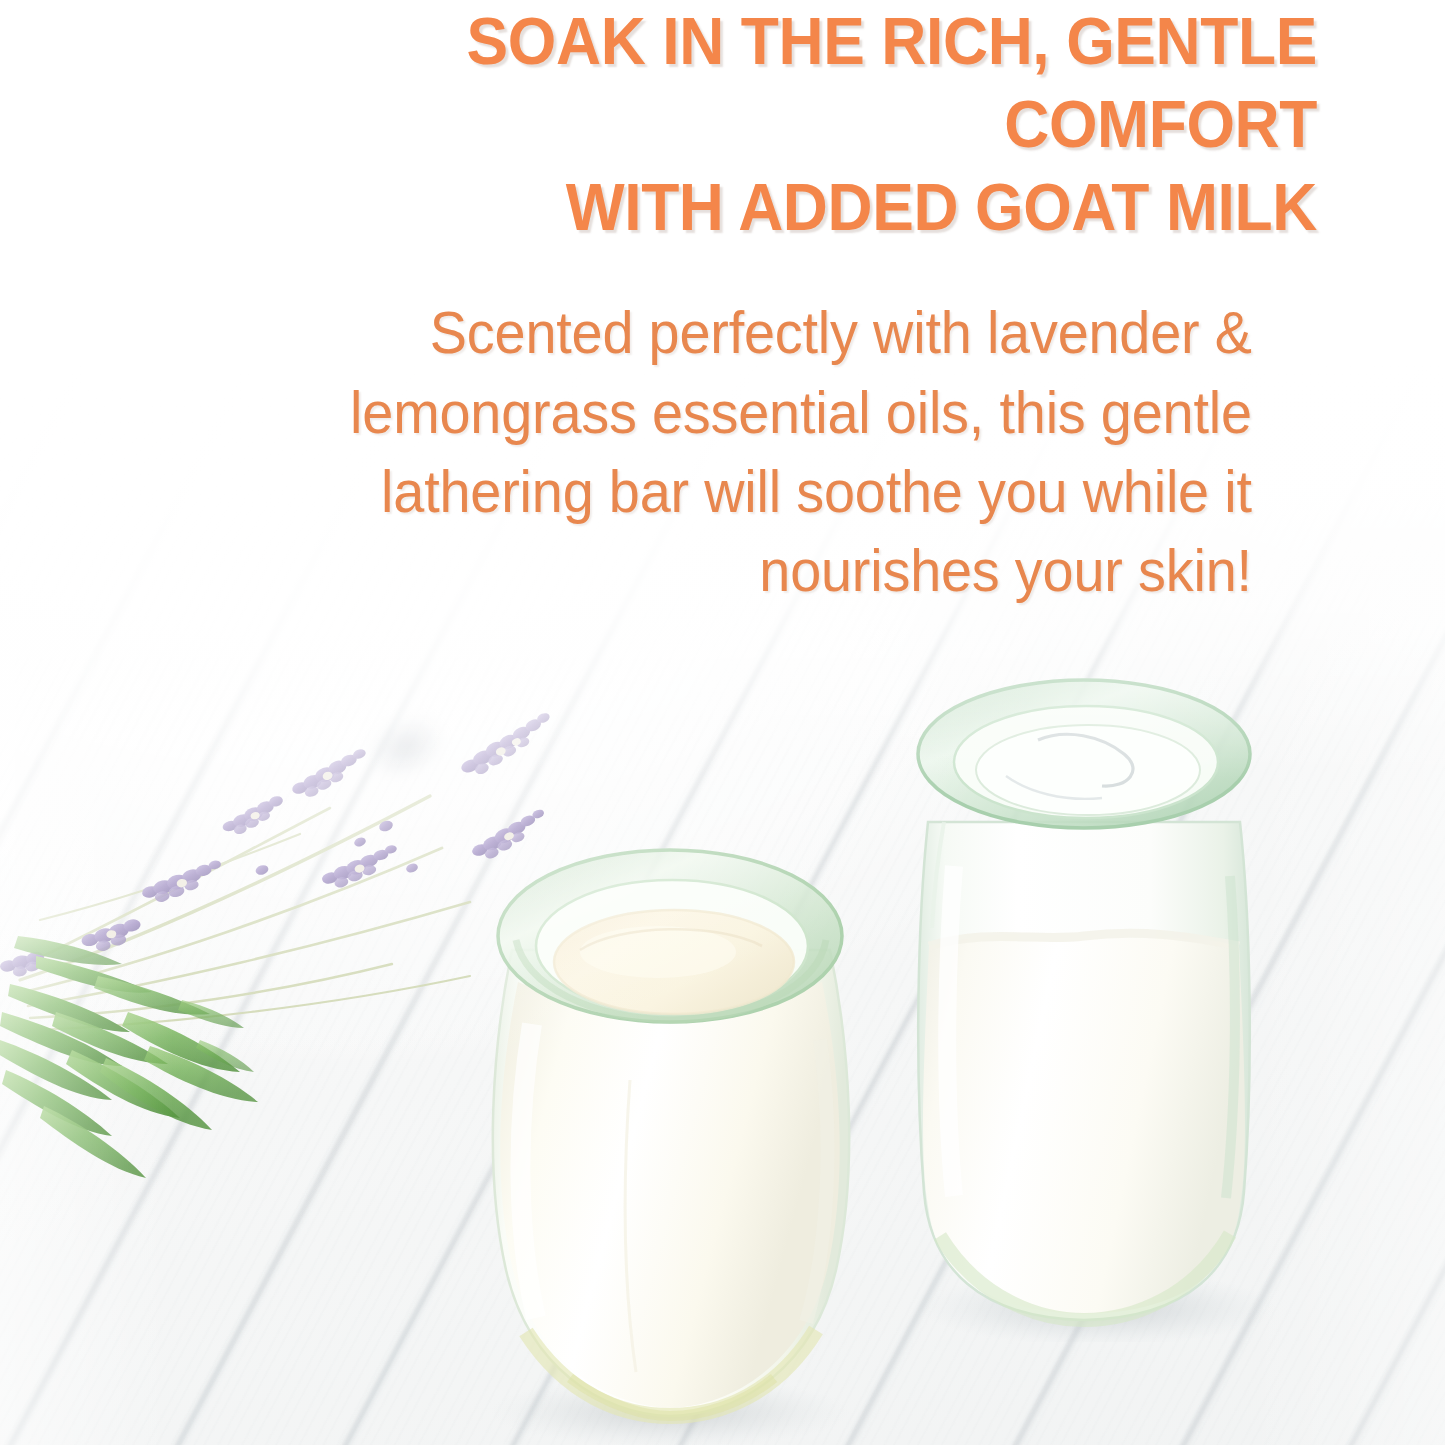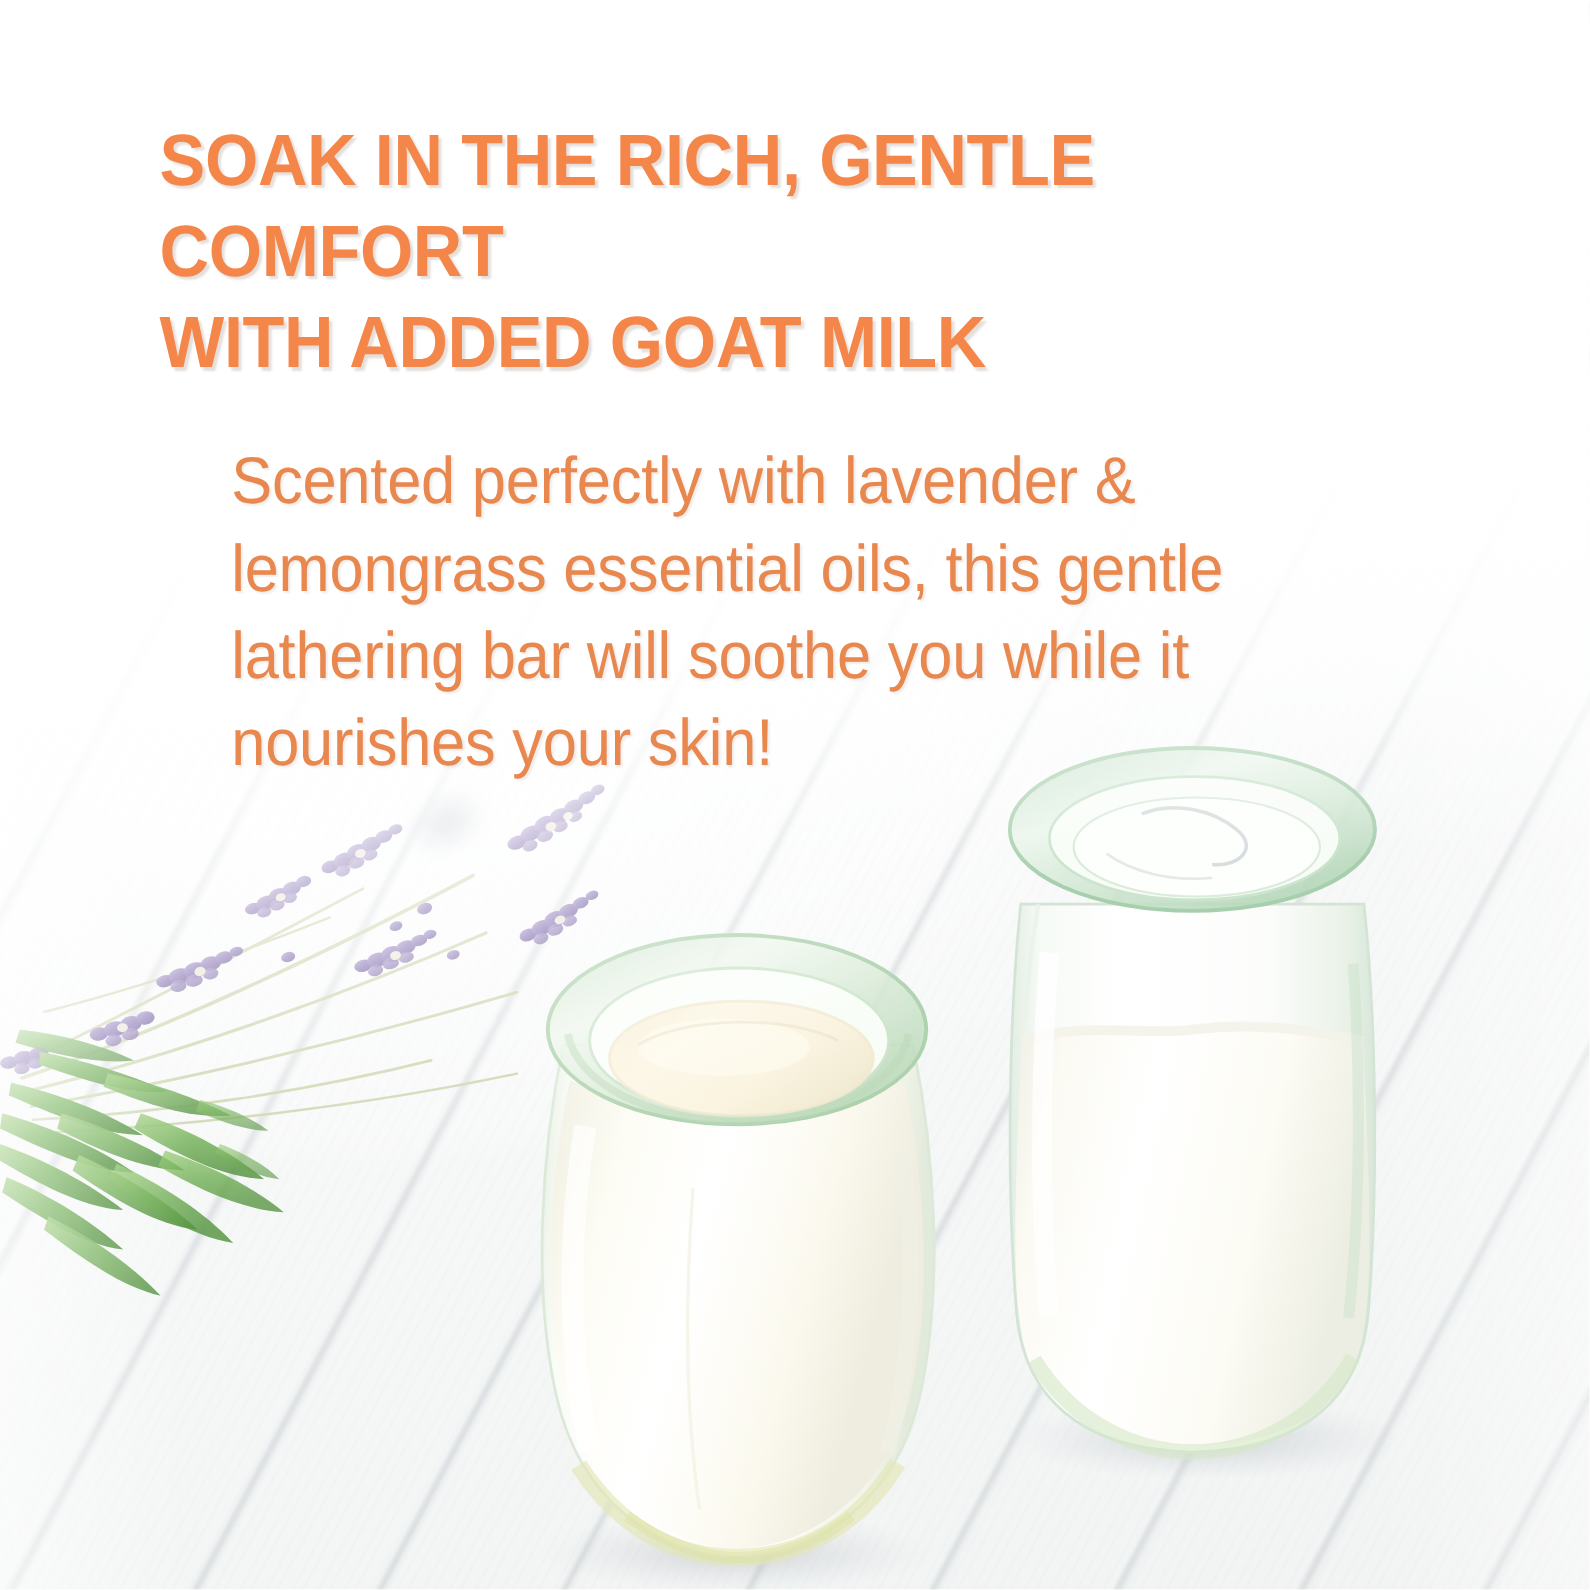--- a/index.html
+++ b/index.html
@@ -123,22 +123,21 @@
   
   .jar { position: absolute; }
   .jar svg { display: block; width: 100%; height: 100%; }
   #jar-right { left: 888px; top: 636px; width: 390px; height: 706px; }
   #jar-left  { left: 470px; top: 800px; width: 400px; height: 645px; }
 
   
   .copy-block {
     position: absolute;
     left: 16px; right: 0; top: 0;
-    padding-top: 104px;
-    text-align: left;
+    text-align: right;
     pointer-events: none;
   }
   .headline {
     margin: 0 auto;
     width: 1240px;
     font-family: "Liberation Sans Narrow", "Liberation Sans", sans-serif;
     font-weight: 700;
     font-size: 66px;
     line-height: 1.26;
     letter-spacing: -0.4px;

